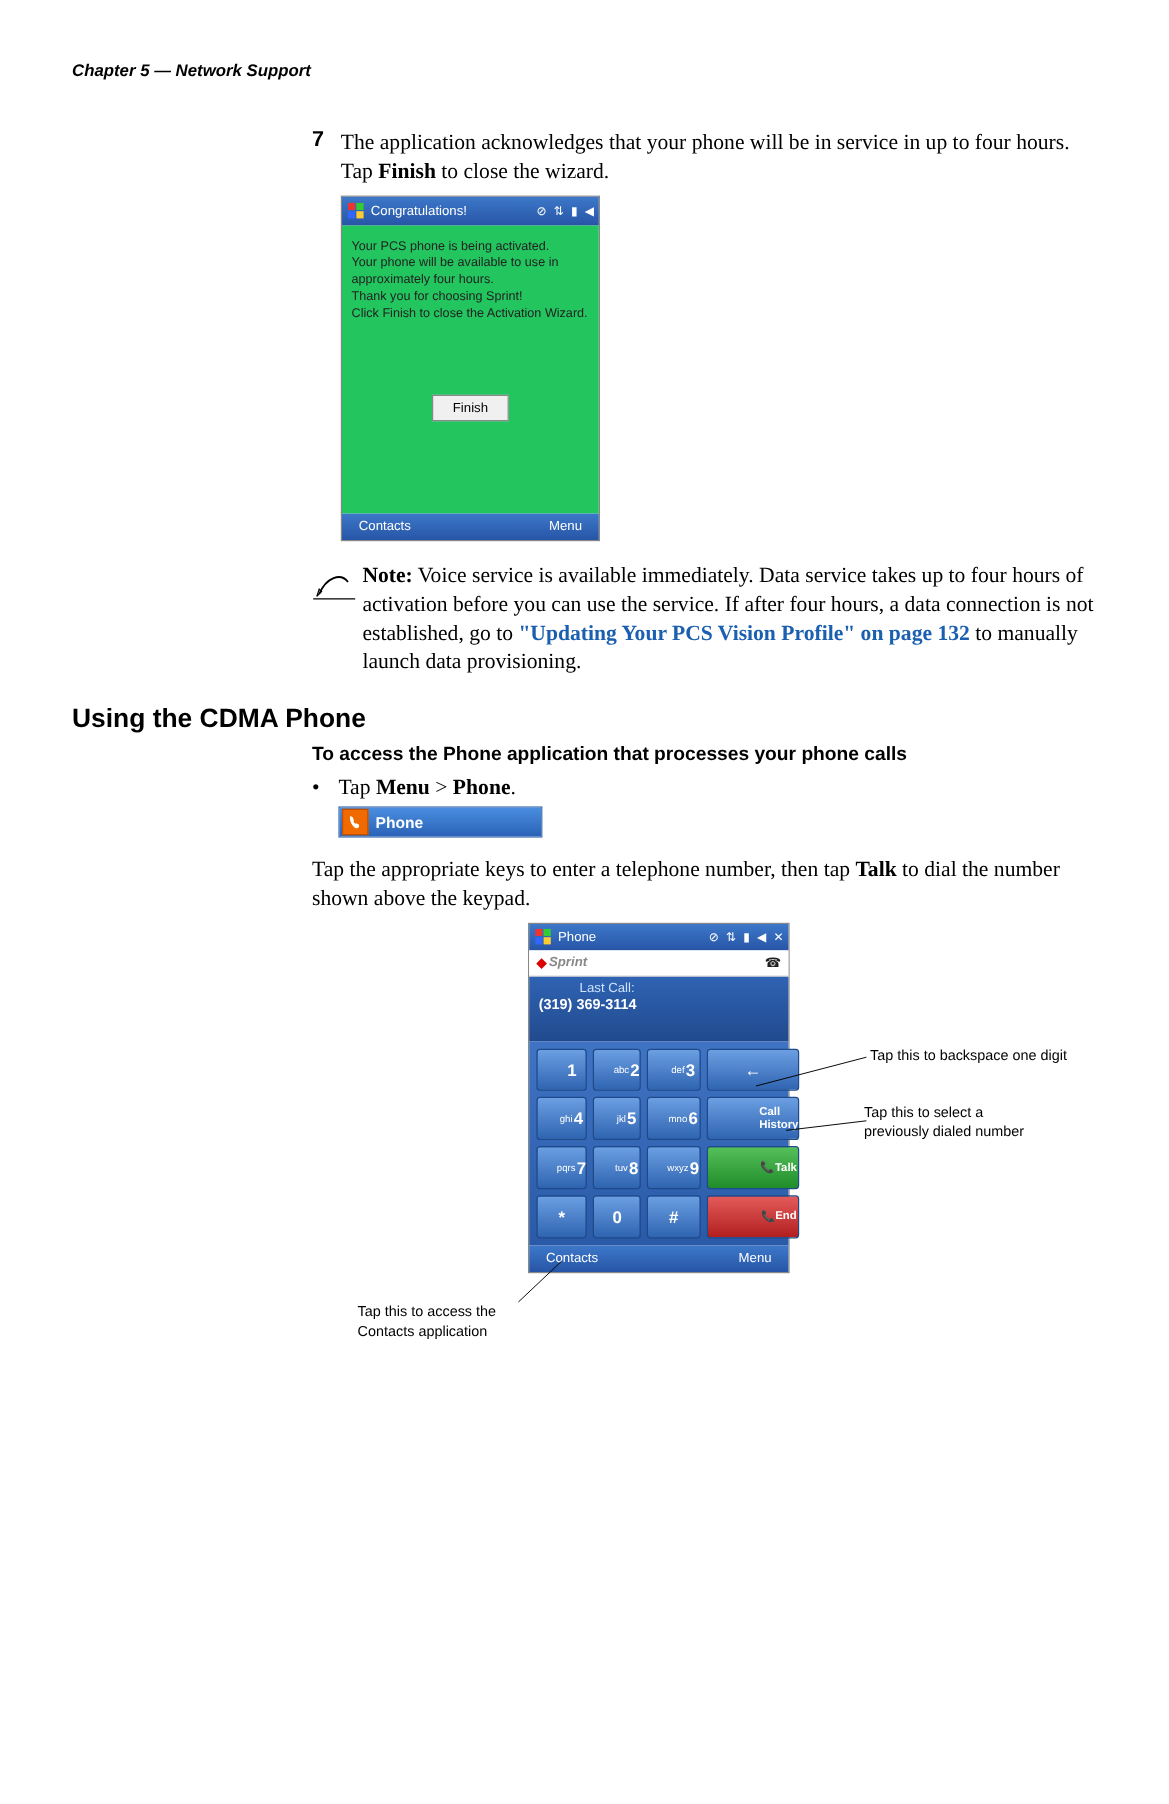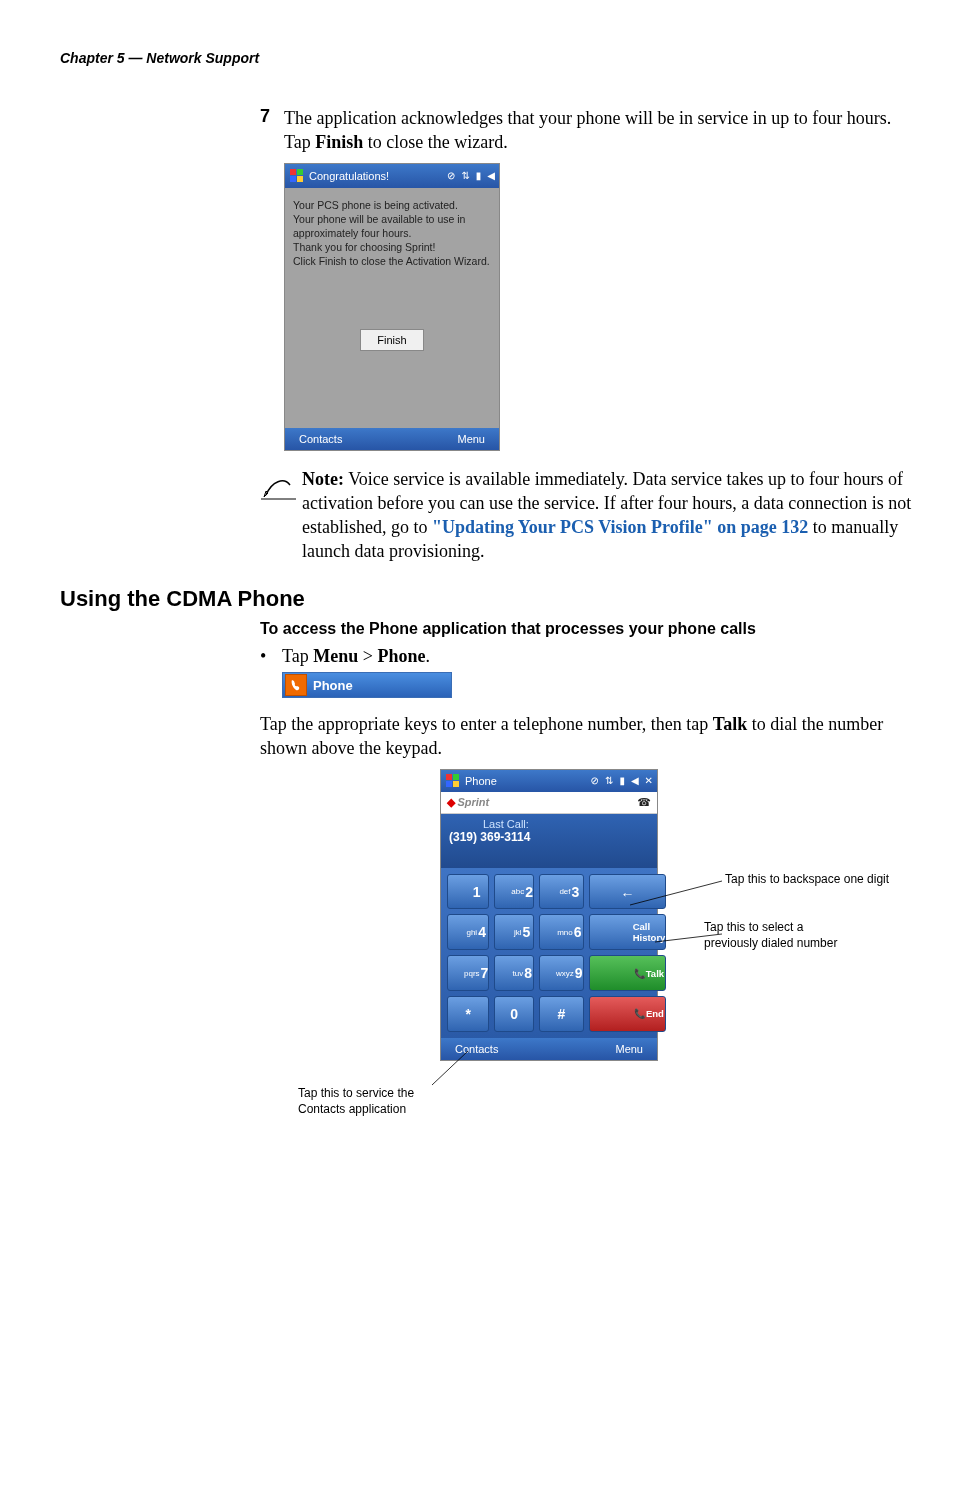--- a/index.html
+++ b/index.html
@@ -86,21 +86,21 @@
   }
   .wm-title-text { flex: 1; font-weight: normal; }
   .wm-status-icons {
     display: flex;
     gap: 6px;
     align-items: center;
     font-size: 10px;
   }
   .wm-body {
     flex: 1;
-    background: #a3a3a3;
+    background: #22c55e;
     padding: 10px 8px;
     font-size: 10.5px;
     color: #222;
     line-height: 1.35;
   }
   .wm-body-center {
     display:flex; align-items:center; justify-content:center; height:72px; margin-top: 36px;
   }
   .finish-btn {
     border: 1px solid #888;
@@ -465,30 +465,30 @@
           <span>Contacts</span>
           <span>Menu</span>
         </div>
       </div>
 
       <div class="callout" style="left:465px; top:102px;">Tap this to backspace one digit</div>
       <svg style="position:absolute; left:370px; top:112px; overflow:visible;" width="95" height="30">
           <line x1="0" y1="24" x2="92" y2="0" stroke="#000" stroke-width="0.8"></line>
         </svg>
 
-      <div class="callout" style="left:444px; top:150px;">
+      <div class="callout" style="left:460px; top:150px;">
         <div>Tap this to select a</div>
         <div>previously dialed number</div>
       </div>
       <svg style="position:absolute; left:395px; top:165px; overflow:visible;" width="70" height="10">
           <line x1="0" y1="8" x2="67" y2="0" stroke="#000" stroke-width="0.8"></line>
         </svg>
 
       <div class="callout" style="left:38px; top:316px;">
-        <div>Tap this to service the</div>
+        <div>Tap this to access the</div>
         <div>Contacts application</div>
       </div>
       <svg style="position:absolute; left:172px; top:282px; overflow:visible;" width="42" height="40">
           <line x1="36" y1="0" x2="0" y2="34" stroke="#000" stroke-width="0.8"></line>
         </svg>
     </div>
   </div>
 
 </div>
 

